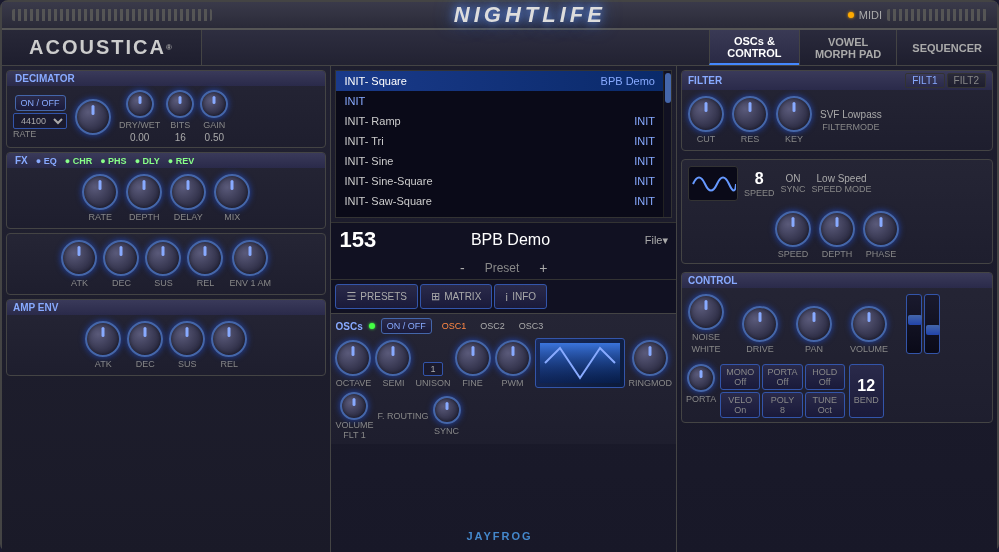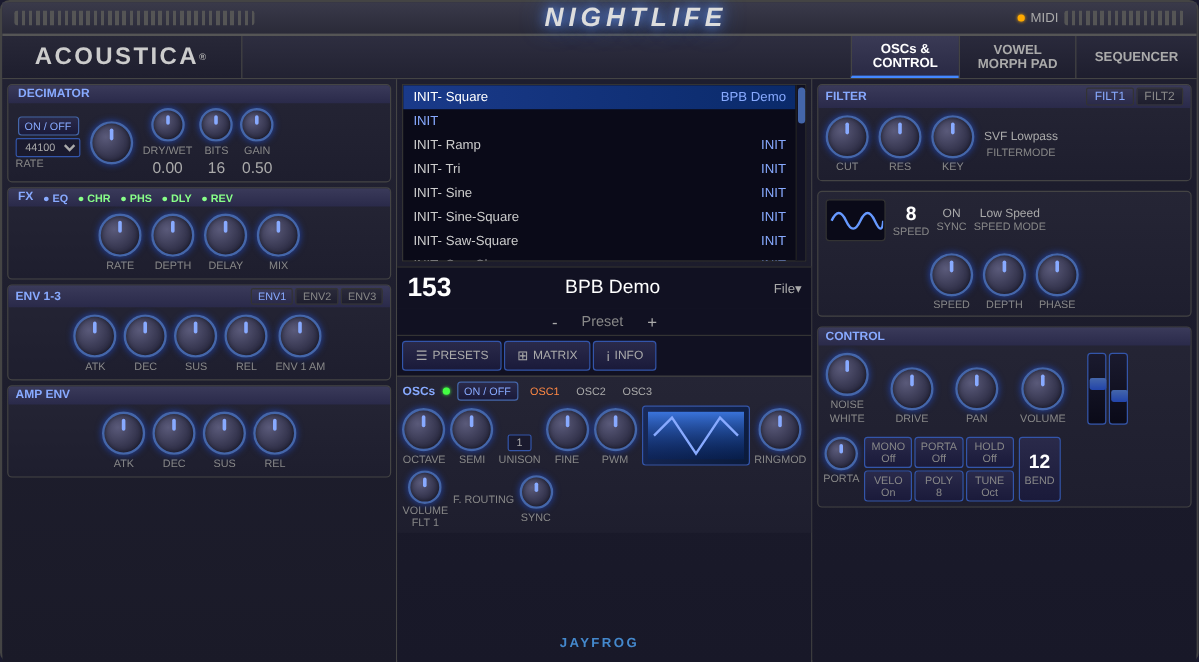--- a/index.html
+++ b/index.html
@@ -184,21 +184,21 @@
       height: 8px;
     }
 
     .knob-label {
       font-size: 9px;
       color: #888;
       text-align: center;
     }
 
     .knob-value {
-      font-size: 13px;
+      font-size: 10px;
       color: #aaa;
       text-align: left;
     }
 
     .on-off-btn {
       background: linear-gradient(180deg, #2a2a4a 0%, #1a1a3a 100%);
       border: 1px solid #4466aa;
       border-radius: 3px;
       color: #88aaff;
       font-size: 9px;
@@ -672,28 +672,20 @@
             <span class="knob-label">DELAY</span>
           </div>
           <div class="knob-group">
             <div class="knob"></div>
             <span class="knob-label">MIX</span>
           </div>
         </div>
       </div>
 
       <div class="section" style="margin:2px 4px;">
-        <div class="section-header-row">
-          <span class="section-title">ENV 1-3</span>
-          <div class="env-tabs">
-            <div class="env-tab active">ENV1</div>
-            <div class="env-tab">ENV2</div>
-            <div class="env-tab">ENV3</div>
-          </div>
-        </div>
         <div style="display:flex;gap:6px;padding:6px;justify-content:center;">
           <div class="knob-group">
             <div class="knob"></div>
             <span class="knob-label">ATK</span>
           </div>
           <div class="knob-group">
             <div class="knob"></div>
             <span class="knob-label">DEC</span>
           </div>
           <div class="knob-group">

